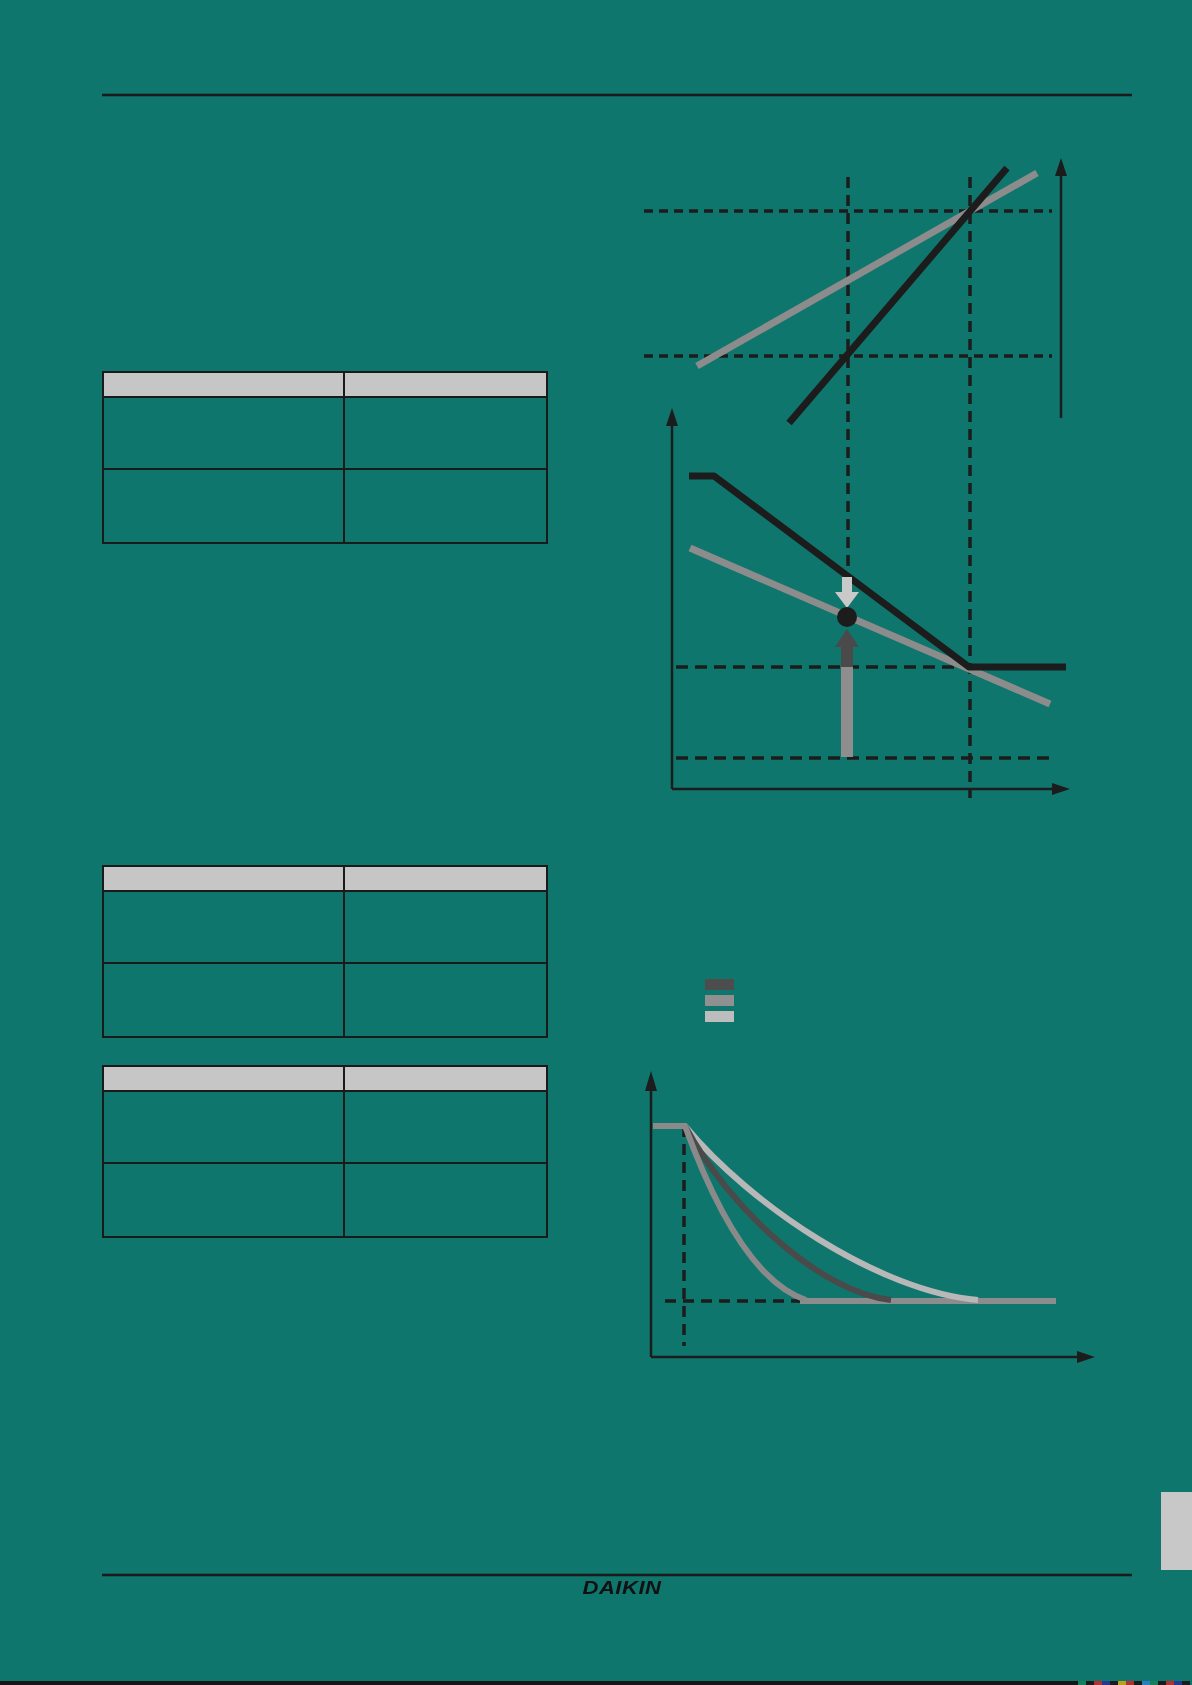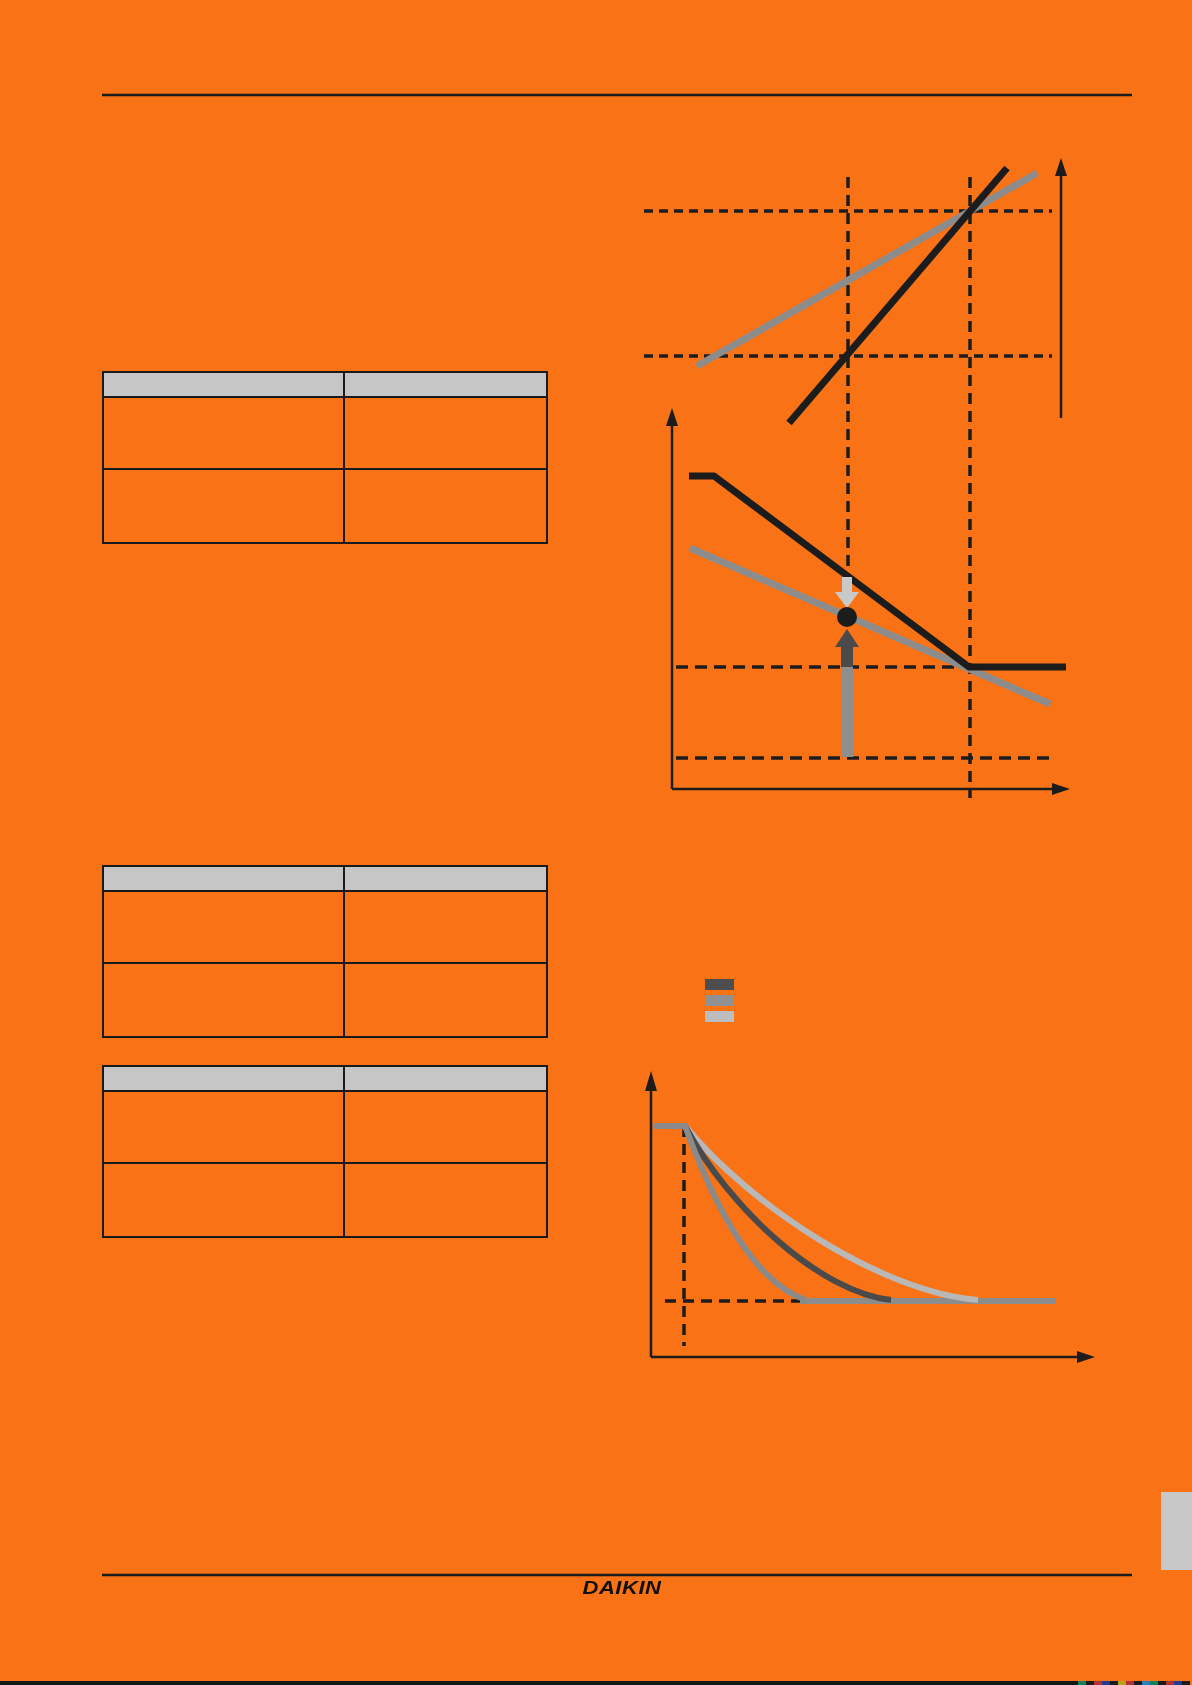--- a/index.html
+++ b/index.html
@@ -1,17 +1,17 @@
 <!DOCTYPE html>
 <html><head>
 <meta charset="utf-8">
 <style>
   html,body{margin:0;padding:0;background:#fff;}
   body{font-family:"Liberation Sans",sans-serif;}
-  .page{position:relative;width:1192px;height:1685px;background:#f97316;overflow:hidden;}
+  .page{position:relative;width:1192px;height:1685px;background:#0f766e;overflow:hidden;}
   .figsvg{position:absolute;left:0;top:0;width:1192px;height:1685px;}
   
   .tbl{position:absolute;left:102px;width:446px;border:2px solid #1a1a1a;box-sizing:border-box;display:grid;grid-template-columns:241px 201px;grid-template-rows:25px 72px 72px;}
   .t1{top:371px;}
   .t2{top:865px;}
   .t3{top:1065px;}
   .tbl .c{border-right:2px solid #1a1a1a;border-bottom:2px solid #1a1a1a;box-sizing:border-box;}
   .tbl .c:nth-child(2n){border-right:none;}
   .tbl .c.last{border-bottom:none;}
   .tbl .hd{background:#c6c6c6;}

